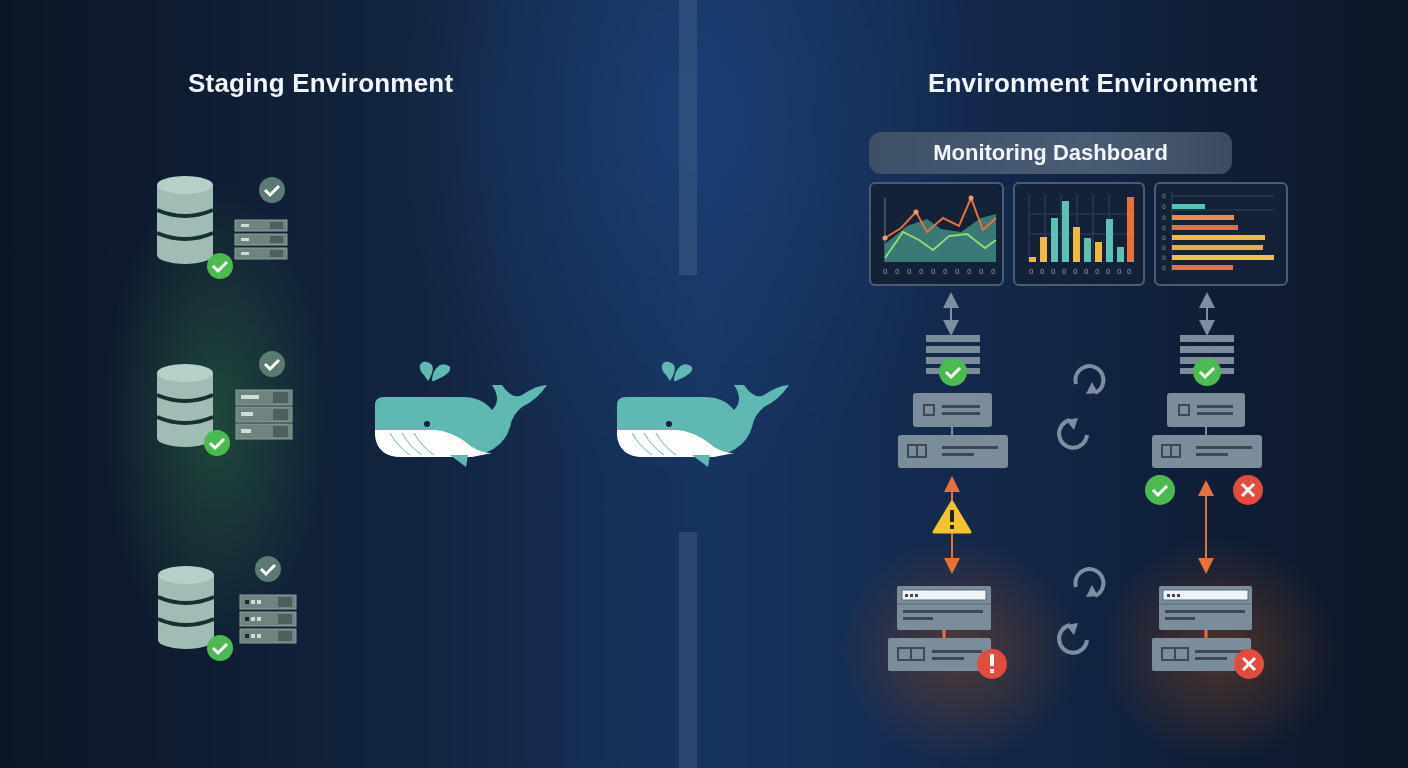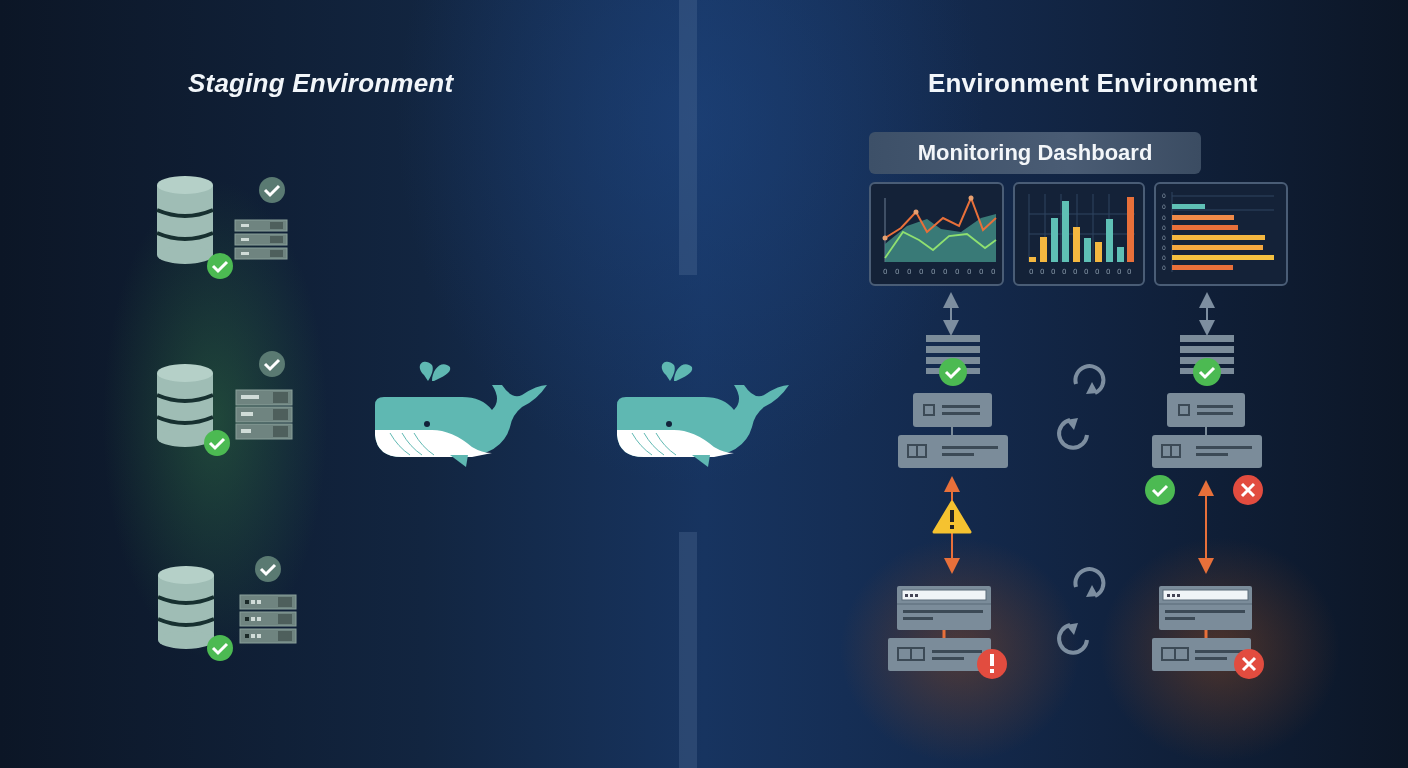--- a/index.html
+++ b/index.html
@@ -11,36 +11,36 @@
   }
   .glow-green{position:absolute;left:70px;top:120px;width:290px;height:640px;
     background:radial-gradient(ellipse 150px 320px at 145px 300px, rgba(60,140,70,0.38), transparent 75%);pointer-events:none;}
   .glow-orange-l{position:absolute;left:820px;top:500px;width:300px;height:268px;
     background:radial-gradient(ellipse 160px 150px at 140px 150px, rgba(160,80,30,0.42), transparent 75%);}
   .glow-orange-r{position:absolute;left:1090px;top:500px;width:300px;height:268px;
     background:radial-gradient(ellipse 160px 150px at 130px 150px, rgba(160,80,30,0.42), transparent 75%);}
   .divider{position:absolute;left:679px;width:18px;background:rgba(80,110,150,0.35);}
   .title{position:absolute;color:#f2f6fa;font-weight:bold;font-size:26px;letter-spacing:0.2px;}
   .abs{position:absolute;}
-  .dash-header{position:absolute;left:869px;top:132px;width:332px;height:42px;border-radius:6px;
+  .dash-header{position:absolute;left:869px;top:132px;width:363px;height:42px;border-radius:12px;
     background:linear-gradient(90deg,#3d5068,#4a5c74 60%,#3b4c62);display:flex;align-items:center;justify-content:center;
     color:#f3f6f9;font-weight:bold;font-size:22px;}
   .panel{position:absolute;top:182px;height:104px;border:2px solid #4a5d76;border-radius:6px;background:#142238;box-sizing:border-box;}
 </style>
 </head>
 <body>
 
 <div class="glow-green"></div>
 <div class="glow-orange-l"></div>
 <div class="glow-orange-r"></div>
 
 <div class="divider" style="top:0;height:275px;"></div>
 <div class="divider" style="top:532px;height:236px;"></div>
 
-<div class="title" style="left:188px;top:68px;font-style:italic;">Staging Environment</div>
+<div class="title" style="left:188px;top:68px;">Staging Environment</div>
 <div class="title" style="left:928px;top:68px;">Environment Environment</div>
 
 <svg class="abs" style="left:140px;top:160px;" width="180" height="130" viewBox="0 0 180 130">
   <g>
     <rect x="17" y="25" width="56" height="70" fill="#9fbdb5"></rect>
     <ellipse cx="45" cy="95" rx="28" ry="9" fill="#9fbdb5"></ellipse>
     <ellipse cx="45" cy="25" rx="28" ry="9" fill="#b5d0c8"></ellipse>
     <path d="M17 50 Q45 62 73 50" stroke="#173030" stroke-width="4" fill="none"></path>
     <path d="M17 73 Q45 85 73 73" stroke="#173030" stroke-width="4" fill="none"></path>
   </g>

